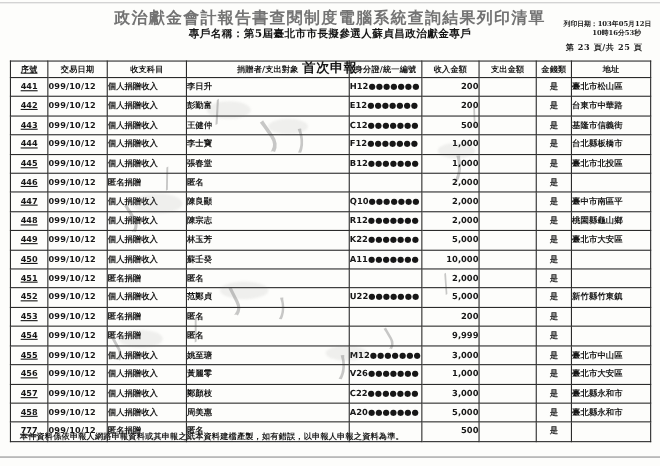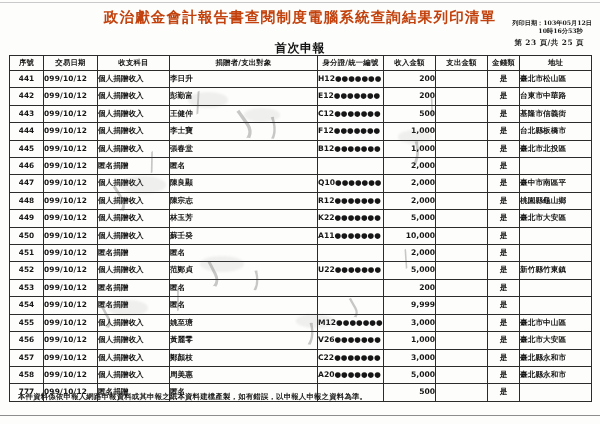--- a/index.html
+++ b/index.html
@@ -29,21 +29,21 @@
     top: 8px;
     left: 0;
     width: 600px;
     text-align: center;
   }
   .doc-title {
     font-size: 14.5px;
     font-weight: bold;
     letter-spacing: 1.2px;
     line-height: 17px;
-    color: #c2410c;
+    color: #737373;
   }
   .doc-subtitle {
     font-size: 9.6px;
     font-weight: bold;
     letter-spacing: 0.4px;
     line-height: 12px;
     margin-top: 1px;
     color: #141414;
   }
   .doc-sub2 {
@@ -97,21 +97,21 @@
     overflow: hidden;
     white-space: nowrap;
   }
   .ledger thead th {
     height: 14px;
     line-height: 14px;
     text-align: center;
     font-size: 7.4px;
     letter-spacing: 0.2px;
   }
-  .c-seq      { width: 34px;  text-align: center; }
+  .c-seq      { width: 34px;  text-align: center; text-decoration: underline; }
   .c-date     { width: 54px;  text-align: left; letter-spacing: 0.2px; }
   .c-account  { width: 72px;  text-align: left;  padding-left: 5px; }
   .c-donor    { width: 148px; text-align: left;  padding-left: 7px; }
   .c-id       { width: 66px;  text-align: left;  padding-left: 4px; font-size: 6.6px; }
   .c-income   { width: 52px;  text-align: right; padding-right: 5px; }
   .c-expense  { width: 52px;  text-align: right; padding-right: 5px; }
   .c-kind     { width: 32px;  text-align: center; }
   .c-address  { width: 72px;  text-align: left; letter-spacing: 0.1px; }
 
   .ledger tbody td.c-seq,
@@ -166,20 +166,21 @@
   }
 </style>
 </head>
 <body>
 
 <div class="scan-page"></div>
 <div class="top-rule"></div>
 
 <div class="doc-header">
   <div class="doc-title">政治獻金會計報告書查閱制度電腦系統查詢結果列印清單</div>
+  <div class="doc-subtitle">專戶名稱：第5屆臺北市市長擬參選人蘇貞昌政治獻金專戶</div>
   <div class="doc-sub2">首次申報</div>
 </div>
 
 <div class="print-meta">
   <div class="line1">列印日期：103年05月12日</div>
   <div class="line2">10時16分53秒</div>
 </div>
 <div class="page-meta">第 23 頁/共 25 頁</div>
 
 <table class="ledger">

